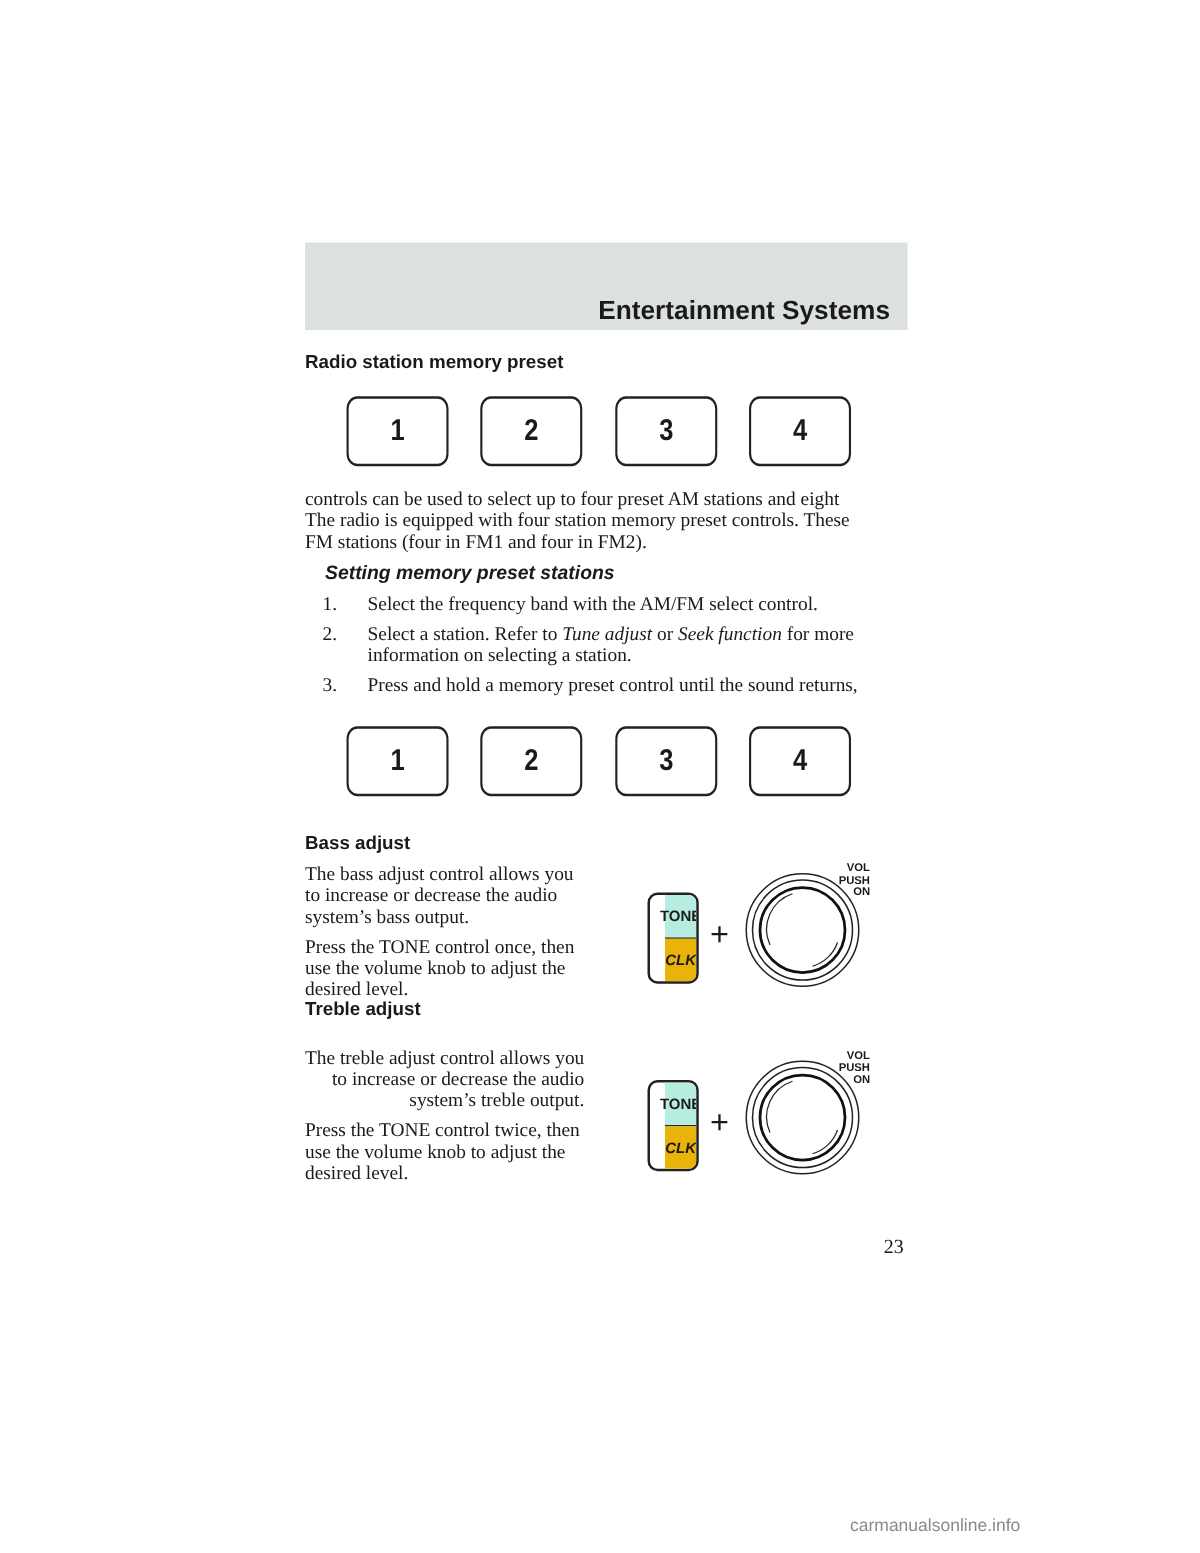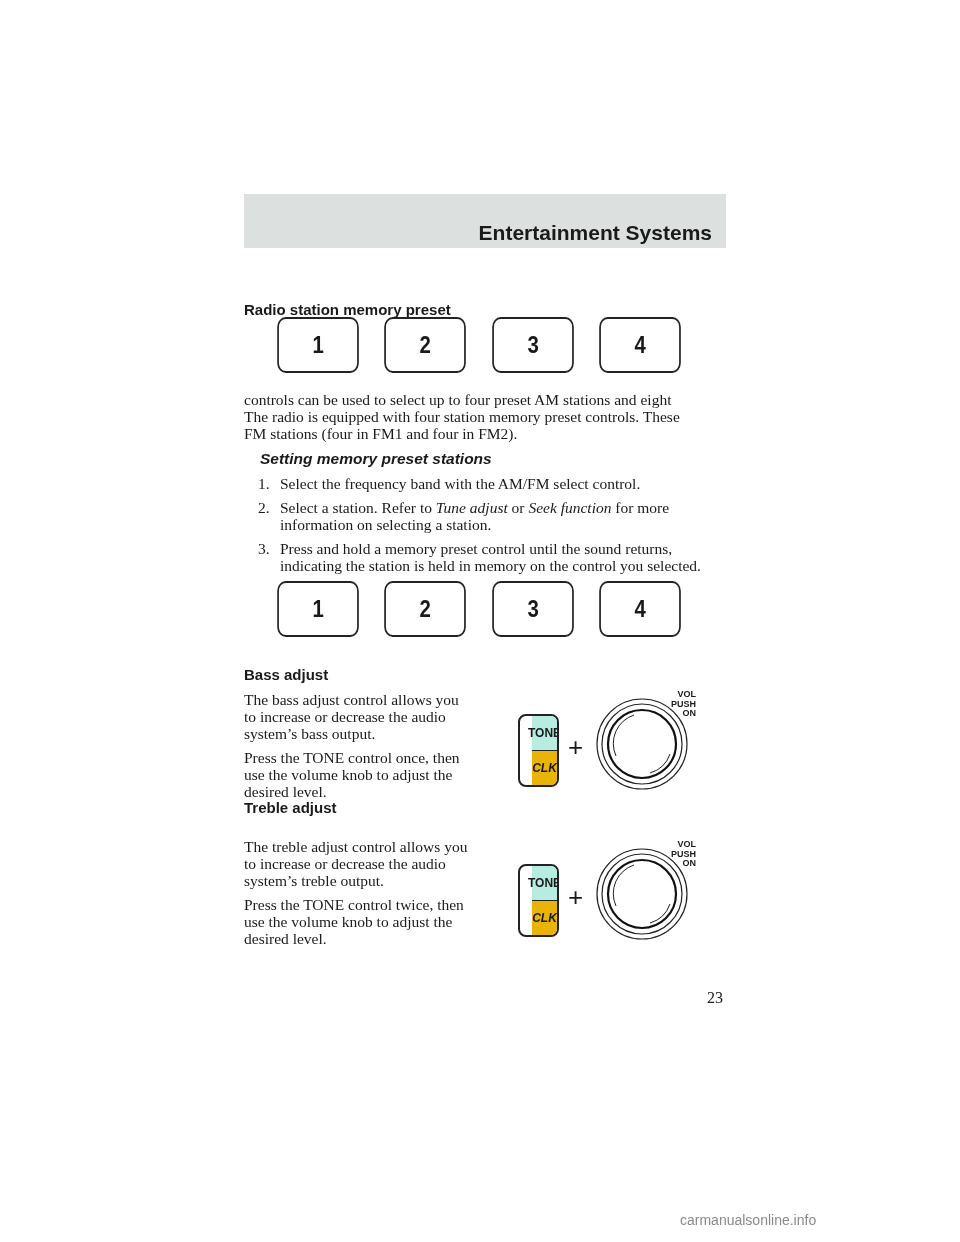--- a/index.html
+++ b/index.html
@@ -1,45 +1,45 @@
 <!DOCTYPE html>
 <html><head>
 <meta charset="utf-8">
 <style>
   html, body { margin:0; padding:0; background:#ffffff; }
   body { width:960px; height:1242px; position:relative; overflow:hidden; font-family:"Liberation Serif", serif; color:#1a1a1a; }
-  .header-band { position:absolute; left:244px; top:194px; width:482px; height:54px; background:#dce1e0; }
+  .header-band { position:absolute; left:244px; top:194px; width:482px; height:70px; background:#dce1e0; }
   .header-title { position:absolute; right:14px; bottom:3px; font-family:"Liberation Sans", sans-serif; font-weight:bold; font-size:21px; color:#1a1a1a; }
   .h-section { position:absolute; left:244px; font-family:"Liberation Sans", sans-serif; font-weight:bold; font-size:15px; }
   .h-sub { position:absolute; left:260px; font-family:"Liberation Sans", sans-serif; font-weight:bold; font-style:italic; font-size:15.5px; }
   .para { position:absolute; left:244px; font-size:15.5px; line-height:17px; }
   .list-item { position:absolute; left:258px; font-size:15.5px; line-height:17px; }
   .list-item .num { position:absolute; left:0; }
-  .list-item .txt { position:absolute; left:22px; width:470px; }
+  .list-item .txt { position:absolute; left:36px; width:470px; }
   .preset-row { position:absolute; left:270px; width:418px; height:56px; display:flex; gap:11px; }
   .preset-btn { flex:1; border:2px solid #222; border-radius:10px; box-sizing:border-box; display:flex; align-items:center; justify-content:center; font-family:"Liberation Sans", sans-serif; font-weight:bold; font-size:24px; transform:scaleX(0.85); background:#fff; }
   .preset-btn span { transform:scaleX(1); }
   .tone-group { position:absolute; width:200px; height:120px; }
   .tone-btn { position:absolute; left:18px; top:30px; width:41px; height:73px; border:2px solid #222; border-radius:8px; box-sizing:border-box; overflow:hidden; font-family:"Liberation Sans", sans-serif; font-weight:bold; font-size:12px;padding-left:12px; }
   .tone-top { height:50%; background:#b7ece0; border-bottom:1.5px solid #222; box-sizing:border-box; display:flex; align-items:center; justify-content:center; }
   .tone-bot { height:50%; background:#eab308; display:flex; align-items:center; justify-content:center;font-style:italic; }
   .plus { position:absolute; left:68px; top:50px; font-family:"Liberation Sans", sans-serif; font-size:26px; line-height:26px; }
   .knob { position:absolute; left:94px; top:12px; }
   .vol-label { position:absolute; left:158px; top:6px; font-family:"Liberation Sans", sans-serif; font-weight:bold; font-size:9px; line-height:9.5px; text-align:right; width:38px; }
   .page-num { position:absolute; left:707px; top:989px; font-size:16px; }
   .watermark { position:absolute; left:680px; top:1212px; font-family:"Liberation Sans", sans-serif; font-size:14px; color:#8a8a8a; }
 </style>
 </head>
 <body>
 
 <div class="header-band">
   <div class="header-title">Entertainment Systems</div>
 </div>
 
-<div class="h-section" style="top:281px;margin-top:20px;">Radio station memory preset</div>
+<div class="h-section" style="top:281px;">Radio station memory preset</div>
 
 <div class="preset-row" style="top:317px;">
   <div class="preset-btn">
       <span>1</span>
     </div>
   <div class="preset-btn">
       <span>2</span>
     </div>
   <div class="preset-btn">
       <span>3</span>
@@ -67,21 +67,20 @@
   <span class="txt">
     <span>Select a station. Refer to </span><i>Tune adjust</i><span> or </span><i>Seek function</i><span> for more</span><br>
     <span>information on selecting a station.</span>
   </span>
 </div>
 
 <div class="list-item" style="top:540px;">
   <span class="num">3.</span>
   <span class="txt">
     <span>Press and hold a memory preset control until the sound returns,</span><br>
-    <span>indicating the station is held in memory on the control you selected.</span>
   </span>
 </div>
 
 <div class="preset-row" style="top:581px;">
   <div class="preset-btn">
       <span>1</span>
     </div>
   <div class="preset-btn">
       <span>2</span>
     </div>
@@ -119,21 +118,21 @@
     <path d="M 56 77 A 30 30 0 0 0 76 58" fill="none" stroke="#222" stroke-width="1"></path>
   </svg>
   <div class="vol-label">
     <div>VOL</div>
     <div>PUSH</div>
     <div>ON</div>
   </div>
 </div>
 
 <div class="h-section" style="top:799px;">Treble adjust</div>
-<div class="para" style="top:838px;">
+<div class="para" style="top:838px;text-align:right;">
   <div>The treble adjust control allows you</div>
   <div>to increase or decrease the audio</div>
   <div>system’s treble output.</div>
 </div>
 <div class="para" style="top:896px;">
   <div>Press the TONE control twice, then</div>
   <div>use the volume knob to adjust the</div>
   <div>desired level.</div>
 </div>
 

